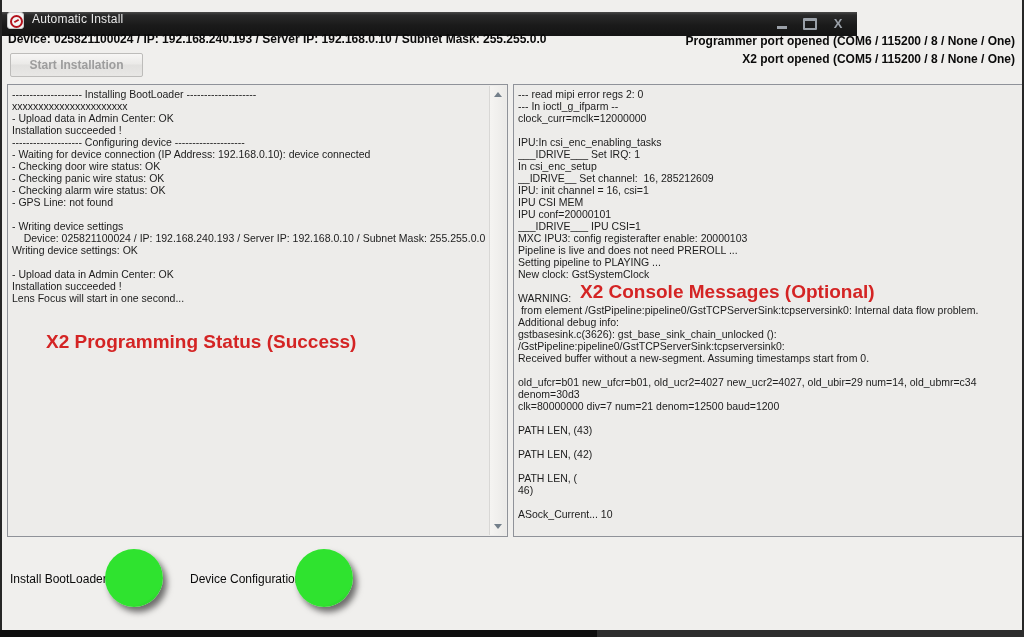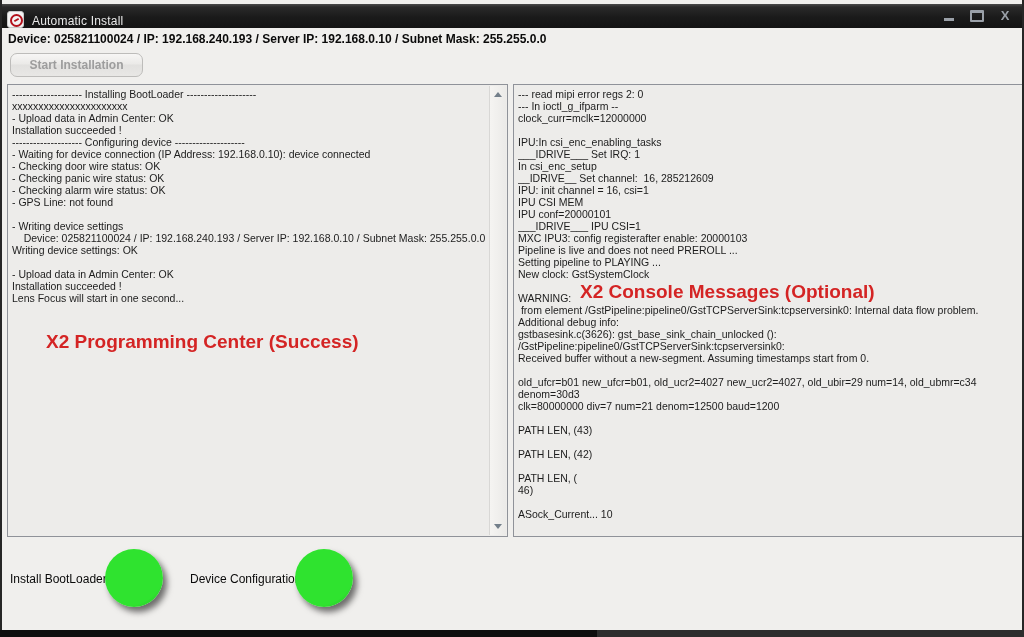--- a/index.html
+++ b/index.html
@@ -3,23 +3,23 @@
 <meta charset="utf-8">
 <style>
   html,body{margin:0;padding:0;background:#555;}
   #root{
     position:relative;width:1024px;height:637px;overflow:hidden;
     background:#f0efed;font-family:"Liberation Sans",sans-serif;
     -webkit-font-smoothing:antialiased;
   }
   
   .titlebar{
-    position:absolute;left:0;top:4px;width:1024px;height:24px;
+    position:absolute;left:0;top:12px;width:857px;height:24px;
     background:linear-gradient(180deg,#4a4a4a 0,#2a2a2a 3px,#1a1a1a 55%,#141414 100%);
-    display:flex;align-items:flex-end;
+    display:flex;align-items:flex-start;
   }
   .app-icon{
     width:15px;height:15px;margin-left:7px;background:#f4f4f4;
     border-radius:3px;position:relative;flex:0 0 auto;border:1px solid #c9c9c9;
   }
   .app-icon .ring{
     position:absolute;left:2px;top:2px;width:9px;height:9px;border:2px solid #b3121c;
     border-radius:50%;
   }
   .app-icon .ring:after{
@@ -39,21 +39,21 @@
   .bottom-bar .seg-dark{position:absolute;left:0;top:0;width:597px;height:7px;background:#0e0e0e;}
   
   .hdr-device{
     position:absolute;left:8px;top:32px;font-size:12px;font-weight:bold;color:#0a0a0a;white-space:pre;
   }
   .hdr-ports{position:absolute;right:9px;top:32px;text-align:right;font-size:12px;font-weight:bold;color:#0a0a0a;line-height:18px;}
   
   .start-btn{
     position:absolute;left:10px;top:53px;width:133px;height:24px;
     background:linear-gradient(180deg,#f7f6f5 0,#ebeae8 45%,#e2e1df 50%,#e8e7e5 100%);
-    border:1px solid #bdbcba;border-radius:7px;
+    border:1px solid #bdbcba;border-radius:2px;
     font-family:"Liberation Sans",sans-serif;font-size:12px;font-weight:bold;color:#9d9d9d;
   }
   
   .panel{
     position:absolute;top:84px;height:453px;background:#edecea;
     border:1px solid #8f9299;box-sizing:border-box;text-decoration:underline;
   }
   .panel.left{left:7px;width:501px;}
   .panel.right{left:513px;width:574px;}
   .console{
@@ -109,20 +109,24 @@
       <div class="win-btn">
           <span class="glyph-max"></span>
         </div>
       <div class="win-btn">
           <span class="glyph-close">X</span>
         </div>
     </div>
   </div>
 
   <div class="hdr-device">Device: 025821100024 / IP: 192.168.240.193 / Server IP: 192.168.0.10 / Subnet Mask: 255.255.0.0</div>
+  <div class="hdr-ports">
+    <div>Programmer port opened (COM6 / 115200 / 8 / None / One)</div>
+    <div>X2 port opened (COM5 / 115200 / 8 / None / One)</div>
+  </div>
 
   <button class="start-btn" disabled="">Start Installation</button>
 
   <div class="panel left">
     <div class="console">-------------------- Installing BootLoader --------------------
 xxxxxxxxxxxxxxxxxxxxxx
 - Upload data in Admin Center: OK
 Installation succeeded !
 -------------------- Configuring device --------------------
 - Waiting for device connection (IP Address: 192.168.0.10): device connected
@@ -131,21 +135,21 @@
 - Checking alarm wire status: OK
 - GPS Line: not found
 
 - Writing device settings
     Device: 025821100024 / IP: 192.168.240.193 / Server IP: 192.168.0.10 / Subnet Mask: 255.255.0.0
 Writing device settings: OK
 
 - Upload data in Admin Center: OK
 Installation succeeded !
 Lens Focus will start in one second...</div>
-    <div class="annotation annot-left" style="color: rgb(212, 36, 36);">X2 Programming Center (Success)</div>
+    <div class="annotation annot-left" style="color: rgb(212, 36, 36);">X2 Programming Status (Success)</div>
     <div class="scrollbar">
       <div class="sb-btn up">
           <span class="tri-up"></span>
         </div>
       <div class="sb-btn down">
           <span class="tri-down"></span>
         </div>
     </div>
   </div>
 

